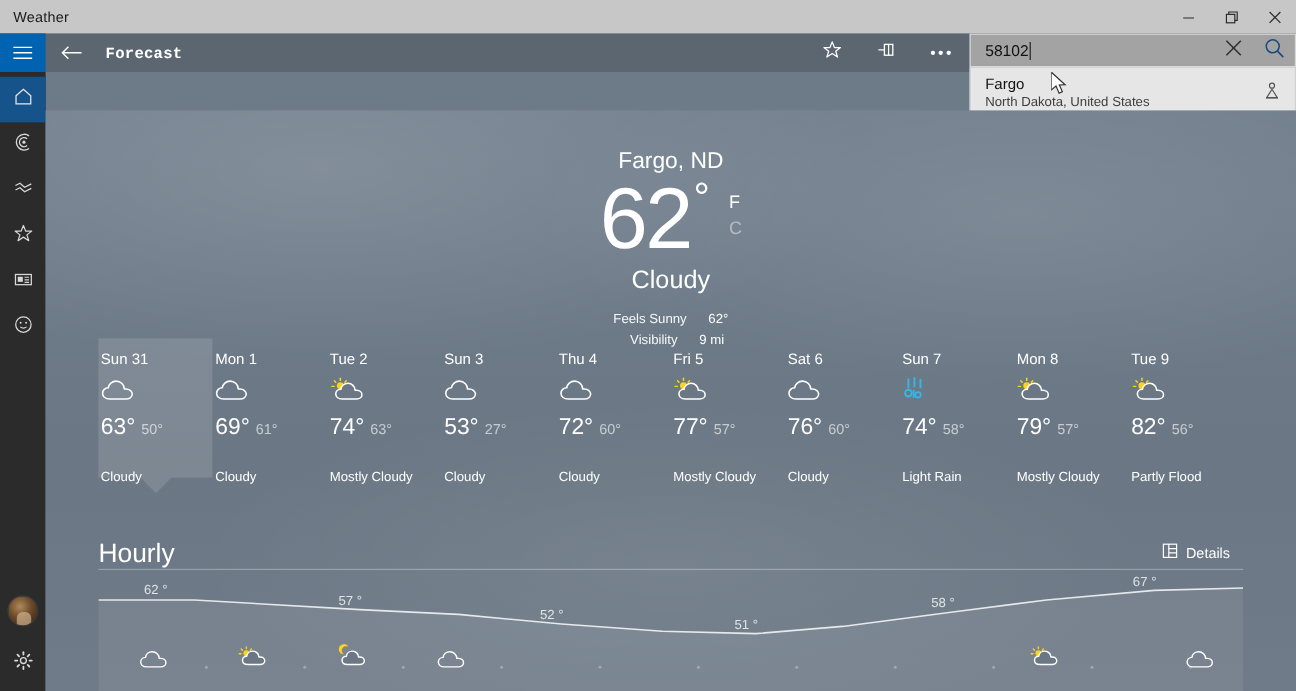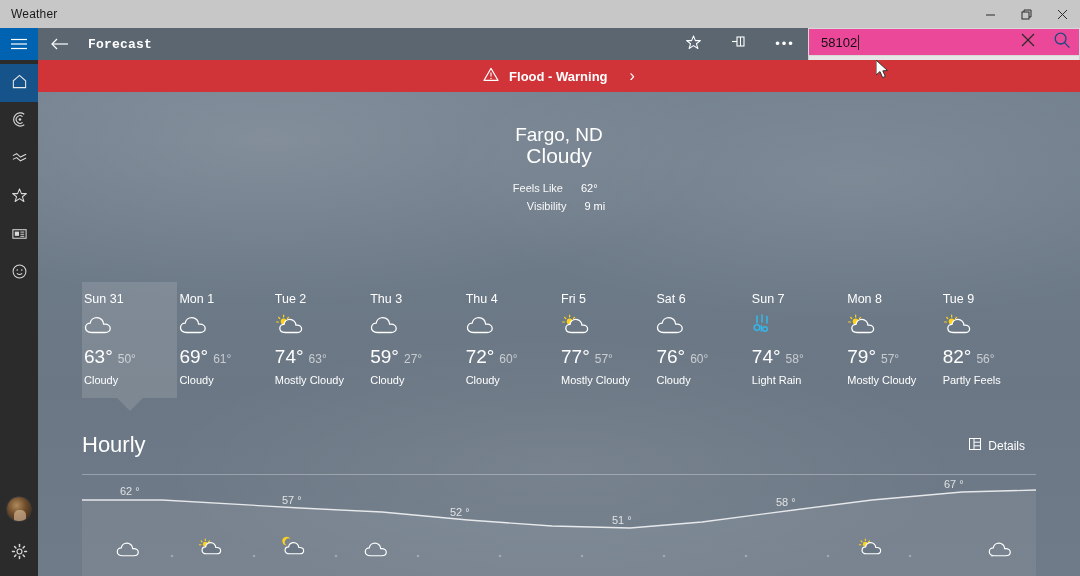--- a/index.html
+++ b/index.html
@@ -67,21 +67,21 @@
   .appbar-tools { position: absolute; right: 272px; top: 0; height: 32px; display: flex; align-items: center; }
   .tool-btn {
     width: 46px; height: 32px; display: flex; align-items: center; justify-content: center;
     color: #fff;
   }
   .ellipsis { letter-spacing: 2px; font-size: 13px; line-height: 8px; }
 
   
   .search-wrap { position: absolute; right: 0; top: 28px; width: 272px; }
   .search-box {
-    height: 28px; background: #ec4899; display: flex; align-items: center;
+    height: 28px; background: #a3a3a3; display: flex; align-items: center;
     border: 1px solid #d8d8d8;
   }
   .search-value {
     flex: 1; font-size: 13px; color: #111; padding-left: 12px; white-space: nowrap;
     display: flex; align-items: center;
   }
   .caret { display: inline-block; width: 1px; height: 15px; background: #222; margin-left: 1px; }
   .search-clear, .search-go {
     width: 34px; height: 32px; display: flex; align-items: center; justify-content: center;
     color: #2b2b2b;
@@ -145,29 +145,29 @@
   }
   .card .c-in { padding-left: 2px; }
   .card.sel { background: rgba(255,255,255,.13); height: 116px; }
   .card.sel .pointer {
     position: absolute; left: 50%; bottom: -13px; margin-left: -13px;
     width: 0; height: 0; border-left: 13px solid transparent;
     border-right: 13px solid transparent; border-top: 13px solid rgba(255,255,255,.13);
   }
   .c-day { font-size: 12.5px; font-weight: 300; margin-bottom: 8px; }
   .c-icon { height: 26px; margin-bottom: 6px; }
-  .c-temps { display: flex; align-items: baseline; gap: 5px; margin-bottom: 6px; }
+  .c-temps { display: flex; align-items: baseline; gap: 5px; margin-bottom: 24px; }
   .c-hi { font-size: 19px; font-weight: 300; }
   .c-lo { font-size: 12px; font-weight: 300; color: rgba(255,255,255,.62); }
   .c-desc { font-size: 11px; font-weight: 300; }
 
   
   .hourly-head {
     position: absolute; left: 44px; top: 340px; width: 954px; height: 42px;
-    display: flex; align-items: flex-start;
+    display: flex; align-items: flex-end;
   }
   .hourly-title { color: #fff; font-size: 22px; font-weight: 300; }
   .hourly-btns { margin-left: auto; display: flex; gap: 2px; }
   .hbtn {
     display: flex; align-items: center; gap: 6px; padding: 5px 11px;
     color: #fff; font-size: 12px; font-weight: 300;
   }
   .hbtn.active { background: rgba(255,255,255,.16); }
   .hr-divider {
     position: absolute; left: 44px; top: 382px; width: 954px; height: 1px;
@@ -361,43 +361,40 @@
       </div>
     </div>
   </div>
 
   <span class="cursor">
     <svg width="14" height="20" viewBox="0 0 14 20">
       <polygon points="0,0 0,15 4,11.6 6.6,17.6 9.3,16.4 6.8,10.8 11.6,10.6" fill="#fff" stroke="#333" stroke-width="1"></polygon>
     </svg>
   </span>
 
-  <div class="alert">
-    <span>
-      <svg width="16" height="15" viewBox="0 0 16 15">
-        <polygon points="8,1.4 15,13.4 1,13.4" fill="none" stroke="#fff" stroke-width="1.1" stroke-linejoin="round"></polygon>
-        <line x1="8" y1="5.4" x2="8" y2="9.4" stroke="#fff" stroke-width="1.1"></line>
-        <circle cx="8" cy="11.4" r=".65" fill="#fff"></circle>
-      </svg>
-    </span>
-    <span class="alert-text">Flood - Warning</span>
-    <span class="alert-chevron">›</span>
-  </div>
 
   <div class="content">
 
     <div class="place">Fargo, ND</div>
 
+    <div class="temp-row">
+      <div class="temp-big">62</div>
+      <div class="temp-deg">°</div>
+      <div class="units">
+        <div class="unit sel">F</div>
+        <div class="unit">C</div>
+      </div>
+    </div>
 
     <div class="cond">Cloudy</div>
 
     <div class="details-grid">
       <div class="det-r">
         <div class="det-row">
-          <span class="det-label">Feels Like</span>
+          <span class="det-label">Feels Sunny</span>
           <span class="det-value">62°</span>
         </div>
         <div class="det-row" style="padding-left:14px">
           <span class="det-label">Visibility</span>
           <span class="det-value">9 mi</span>
         </div>
       </div>
     </div>
 
     <div class="cards">
@@ -453,28 +450,28 @@
           <div class="c-temps">
             <span class="c-hi">74°</span>
             <span class="c-lo">63°</span>
           </div>
           <div class="c-desc">Mostly Cloudy</div>
         </div>
       </div>
 
       <div class="card">
         <div class="c-in">
-          <div class="c-day">Thu 3</div>
+          <div class="c-day">Sun 3</div>
           <div class="c-icon">
             <svg width="30" height="22" viewBox="0 0 30 22">
               <path d="M7.5 18.5 C3.4 18.5 1.5 16.2 1.5 13.7 C1.5 11.2 3.6 9.2 6.2 9.2 C6.6 6 9.4 3.6 12.8 3.6 C16.6 3.6 19.6 6.6 19.6 10.2 L21 10.2 C24 10.2 26.2 12.1 26.2 14.4 C26.2 16.7 24 18.5 21 18.5 Z" fill="none" stroke="#fff" stroke-width="1.3" stroke-linejoin="round"></path>
             </svg>
           </div>
           <div class="c-temps">
-            <span class="c-hi">59°</span>
+            <span class="c-hi">53°</span>
             <span class="c-lo">27°</span>
           </div>
           <div class="c-desc">Cloudy</div>
         </div>
       </div>
 
       <div class="card">
         <div class="c-in">
           <div class="c-day">Thu 4</div>
           <div class="c-icon">
@@ -587,21 +584,21 @@
                   <line x1="13.6" y1="3.3" x2="12.4" y2="4.5"></line>
               </g>
               <circle cx="8.6" cy="7.4" r="2.9" fill="#ffd21e"></circle>
               <path d="M10.2 18.5 C6.6 18.5 4.8 16.5 4.8 14.3 C4.8 12.1 6.7 10.4 9 10.4 C9.4 7.6 11.9 5.4 14.9 5.4 C18.2 5.4 20.9 8.1 20.9 11.2 L22.1 11.2 C24.7 11.2 26.6 12.9 26.6 14.9 C26.6 16.9 24.7 18.5 22.1 18.5 Z" fill="#6b7784" stroke="#fff" stroke-width="1.3" stroke-linejoin="round"></path>
             </svg>
           </div>
           <div class="c-temps">
             <span class="c-hi">82°</span>
             <span class="c-lo">56°</span>
           </div>
-          <div class="c-desc">Partly Feels</div>
+          <div class="c-desc">Partly Flood</div>
         </div>
       </div>
 
     </div>
 
     <div class="hourly-head">
       <div class="hourly-title">Hourly</div>
       <div class="hourly-btns">
         <div class="hbtn">
           <span>

